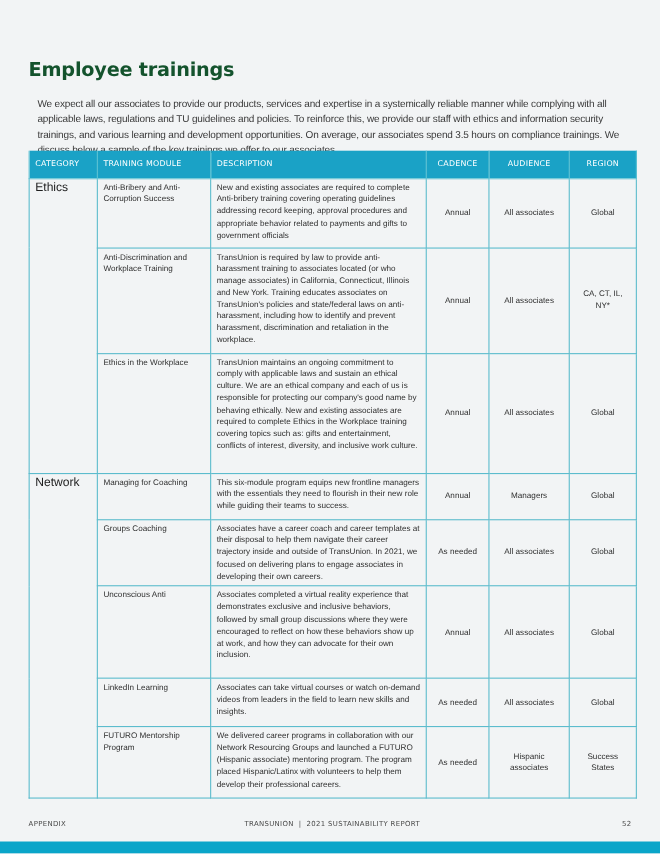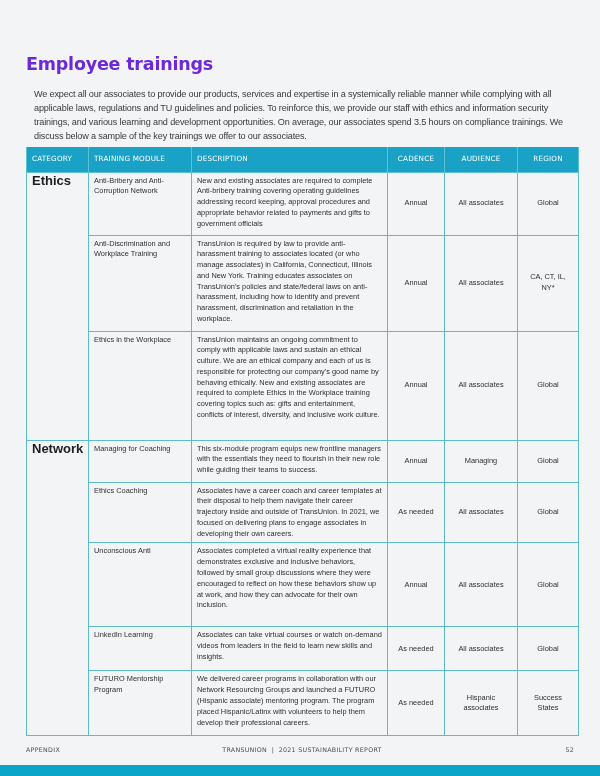--- a/index.html
+++ b/index.html
@@ -10,38 +10,38 @@
       color: #2b2b2b;
       position: relative;
       overflow: hidden;
     }
     .page-title {
       position: absolute;
       left: 26px;
       top: 54px;
       font-family: "DejaVu Sans", sans-serif;
       font-size: 17.5px;
-      color: #6d28d9;
+      color: #14532d;
       letter-spacing: -0.2px;
     }
     .intro {
       position: absolute;
       left: 26px;
       top: 80px;
       width: 545px;
       font-size: 9.1px;
       line-height: 13.9px;
       color: #3a3a3a;
       letter-spacing: -0.15px;
     }
     .intro p { margin: 8px; }
     table.trainings {
       position: absolute;
       left: 26px;
-      top: 147px;
+      top: 137px;
       width: 552px;
       border-collapse: collapse;
       table-layout: fixed;
       font-size: 7.4px;
       line-height: 10.8px;
       color: #2f2f2f;
     }
     table.trainings th {
       background: #1aa2c6;
       color: #ffffff;
@@ -60,22 +60,22 @@
       border: 1px solid #5cbccd;
       padding: 3px 5px 3px 5px;
       vertical-align: top;
       background: #f2f4f5;
     }
     table.trainings td.mid {
       vertical-align: middle;
       text-align: center;
     }
     td.category {
-      font-weight: bold;
-      font-size: 13px;
+      font-weight: normal;
+      font-size: 11px;
       color: #1e1e1e;
       padding-top: 4px;
       margin-top: 40px;
     }
     .footer {
       position: absolute;
       top: 746px;
       left: 26px;
       width: 552px;
       font-size: 6.3px;
@@ -119,21 +119,21 @@
       <th>DESCRIPTION</th>
       <th class="center">CADENCE</th>
       <th class="center">AUDIENCE</th>
       <th class="center">REGION</th>
     </tr>
   </thead>
   <tbody>
 
     <tr style="height:63px">
       <td class="category" rowspan="3">Ethics</td>
-      <td>Anti-Bribery and Anti-Corruption Network</td>
+      <td>Anti-Bribery and Anti-Corruption Success</td>
       <td>New and existing associates are required to complete Anti-bribery training covering operating guidelines addressing record keeping, approval procedures and appropriate behavior related to payments and gifts to government officials</td>
       <td class="mid">Annual</td>
       <td class="mid">All associates</td>
       <td class="mid">Global</td>
     </tr>
     <tr style="height:96px">
       <td>Anti-Discrimination and Workplace Training</td>
       <td>TransUnion is required by law to provide anti-harassment training to associates located (or who manage associates) in California, Connecticut, Illinois and New York. Training educates associates on TransUnion's policies and state/federal laws on anti-harassment, including how to identify and prevent harassment, discrimination and retaliation in the workplace.</td>
       <td class="mid">Annual</td>
       <td class="mid">All associates</td>
@@ -145,25 +145,25 @@
       <td class="mid">Annual</td>
       <td class="mid">All associates</td>
       <td class="mid">Global</td>
     </tr>
 
     <tr style="height:42px">
       <td class="category" rowspan="5">Network</td>
       <td>Managing for Coaching</td>
       <td>This six-module program equips new frontline managers with the essentials they need to flourish in their new role while guiding their teams to success.</td>
       <td class="mid">Annual</td>
-      <td class="mid">Managing</td>
+      <td class="mid">Managers</td>
       <td class="mid">Global</td>
     </tr>
     <tr style="height:60px">
-      <td>Ethics Coaching</td>
+      <td>Groups Coaching</td>
       <td>Associates have a career coach and career templates at their disposal to help them navigate their career trajectory inside and outside of TransUnion. In 2021, we focused on delivering plans to engage associates in developing their own careers.</td>
       <td class="mid">As needed</td>
       <td class="mid">All associates</td>
       <td class="mid">Global</td>
     </tr>
     <tr style="height:84px">
       <td>Unconscious Anti</td>
       <td>Associates completed a virtual reality experience that demonstrates exclusive and inclusive behaviors, followed by small group discussions where they were encouraged to reflect on how these behaviors show up at work, and how they can advocate for their own inclusion.</td>
       <td class="mid">Annual</td>
       <td class="mid">All associates</td>

